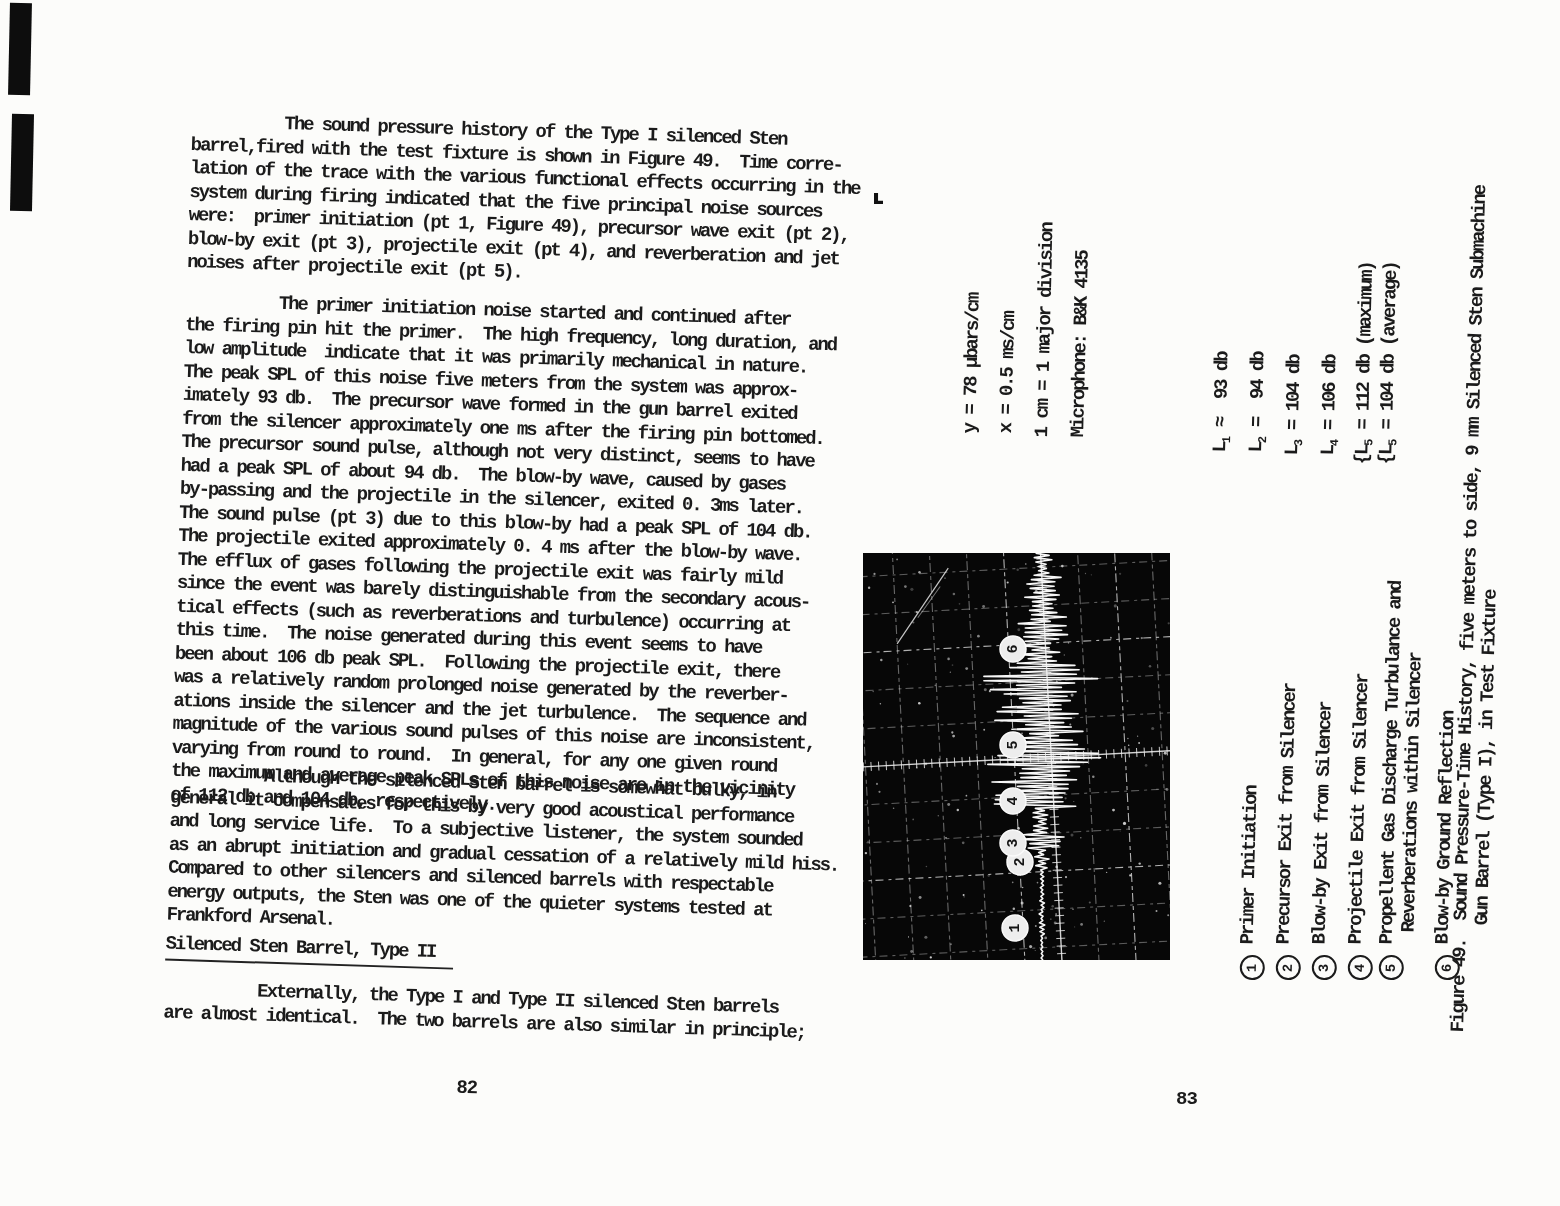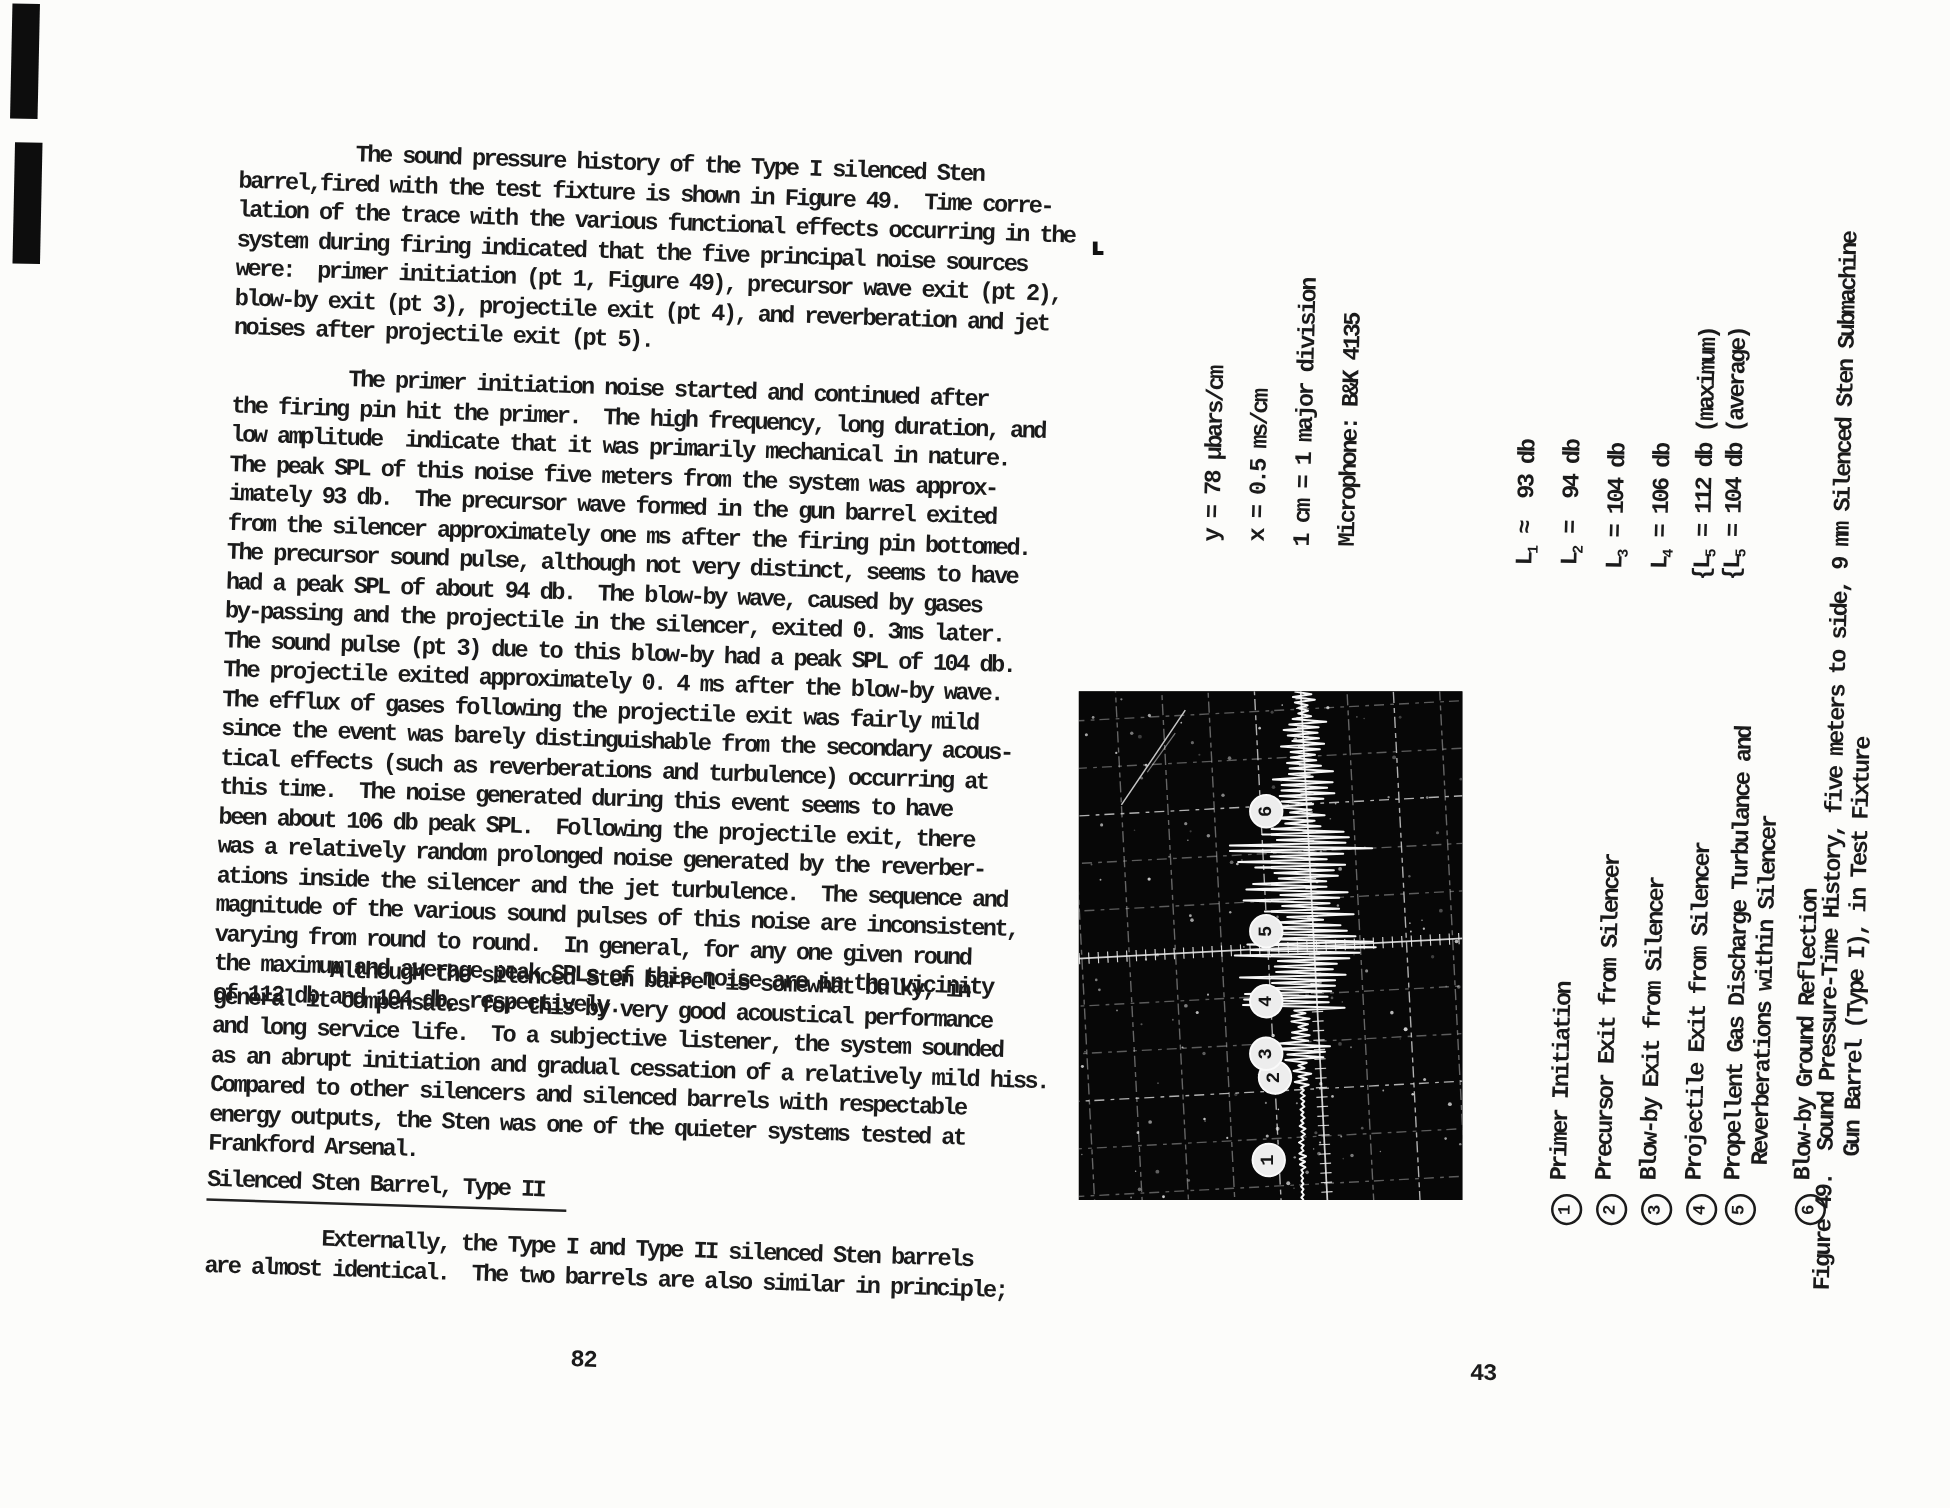--- a/index.html
+++ b/index.html
@@ -409,13 +409,13 @@
 <div class="rot" style="left:1372px;top:950px;">
   <span>Reverberations within Silencer</span>
 </div>
 <div class="rot" style="left:1405px;top:998px;">
   <span class="circ">6</span><span>Blow-by Ground Reflection</span>
 </div>
 
 <div class="rot" style="left:1446px;top:1032px;">Figure 49.  Sound Pressure-Time History, five meters to side, 9 mm Silenced Sten Submachine</div>
 <div class="rot" style="left:1470px;top:925px;">Gun Barrel (Type I), in Test Fixture</div>
 
-<div class="pageno" style="left:1176px;top:1088px;">43</div>
+<div class="pageno" style="left:1176px;top:1088px;">83</div>
 
 </body></html>

